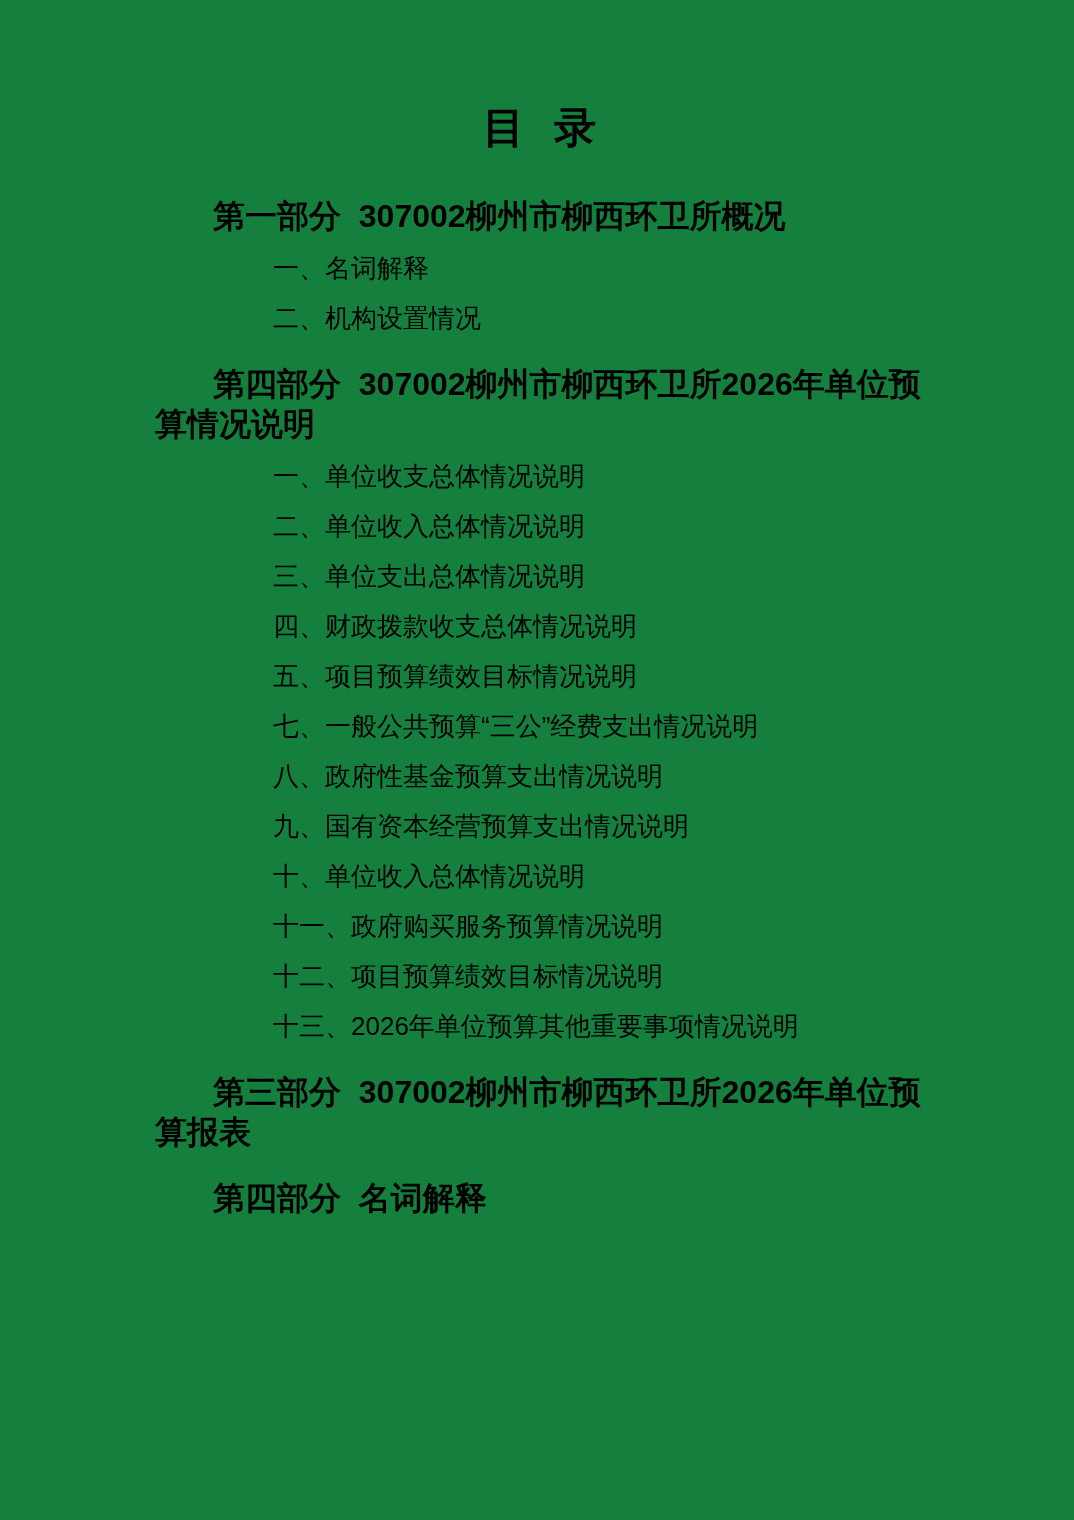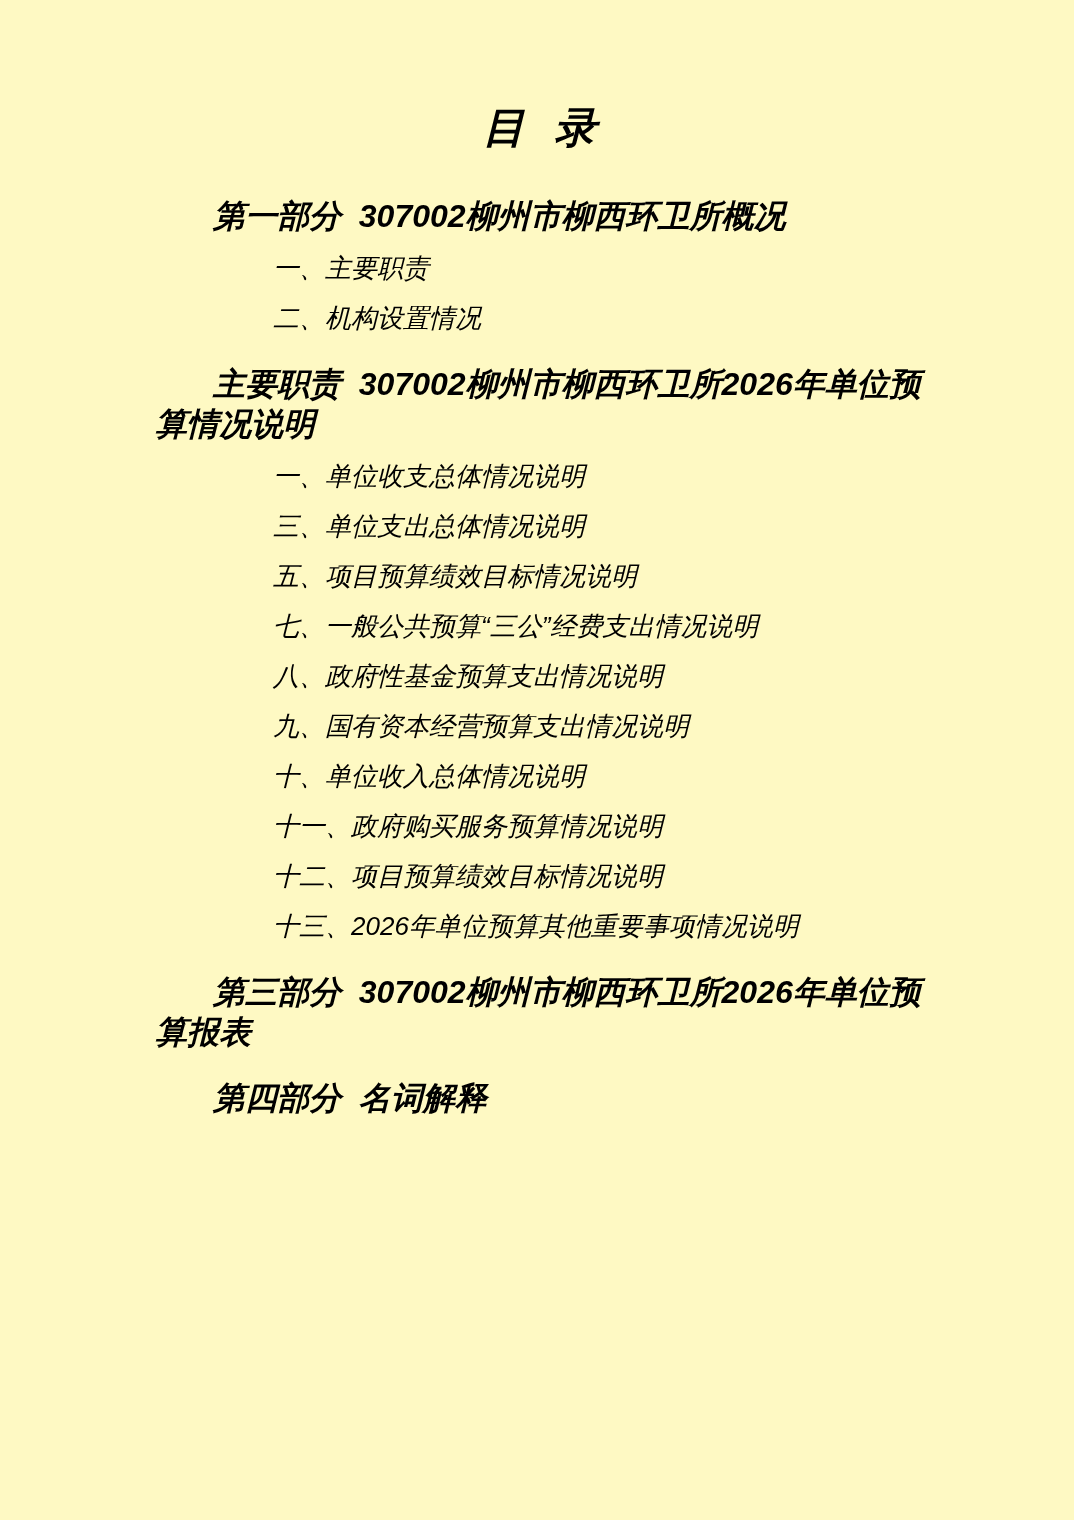--- a/index.html
+++ b/index.html
@@ -5,25 +5,24 @@
   html, body {
     margin: 0;
     padding: 0;
     background: #e8e8e8;
   }
   .page {
     position: relative;
     width: 1074px;
     height: 1520px;
     margin: 0 auto;
-    background: #fef9c3;
+    background: #15803d;
     overflow: hidden;
     font-family: "Liberation Sans", sans-serif;
     color: #000000;
-    font-style: italic;
   }
   .content {
     padding: 100px 148px 0 155px;
   }
   .toc-title {
     margin: 0 0 40px 0;
     font-size: 42px;
     font-weight: 700;
     line-height: 56px;
     text-align: center;
@@ -49,26 +48,28 @@
 </style>
 </head>
 <body>
 
 <div class="page">
   <div class="content">
 
     <h1 class="toc-title">目  录</h1>
 
     <p class="part-heading">第一部分  307002柳州市柳西环卫所概况</p>
-    <p class="toc-item">一、主要职责</p>
+    <p class="toc-item">一、名词解释</p>
     <p class="toc-item">二、机构设置情况</p>
 
-    <p class="part-heading">主要职责  307002柳州市柳西环卫所2026年单位预算情况说明</p>
+    <p class="part-heading">第四部分  307002柳州市柳西环卫所2026年单位预算情况说明</p>
     <p class="toc-item">一、单位收支总体情况说明</p>
+    <p class="toc-item">二、单位收入总体情况说明</p>
     <p class="toc-item">三、单位支出总体情况说明</p>
+    <p class="toc-item">四、财政拨款收支总体情况说明</p>
     <p class="toc-item">五、项目预算绩效目标情况说明</p>
     <p class="toc-item">七、一般公共预算“三公”经费支出情况说明</p>
     <p class="toc-item">八、政府性基金预算支出情况说明</p>
     <p class="toc-item">九、国有资本经营预算支出情况说明</p>
     <p class="toc-item">十、单位收入总体情况说明</p>
     <p class="toc-item">十一、政府购买服务预算情况说明</p>
     <p class="toc-item">十二、项目预算绩效目标情况说明</p>
     <p class="toc-item">十三、2026年单位预算其他重要事项情况说明</p>
 
     <p class="part-heading">第三部分  307002柳州市柳西环卫所2026年单位预算报表</p>

